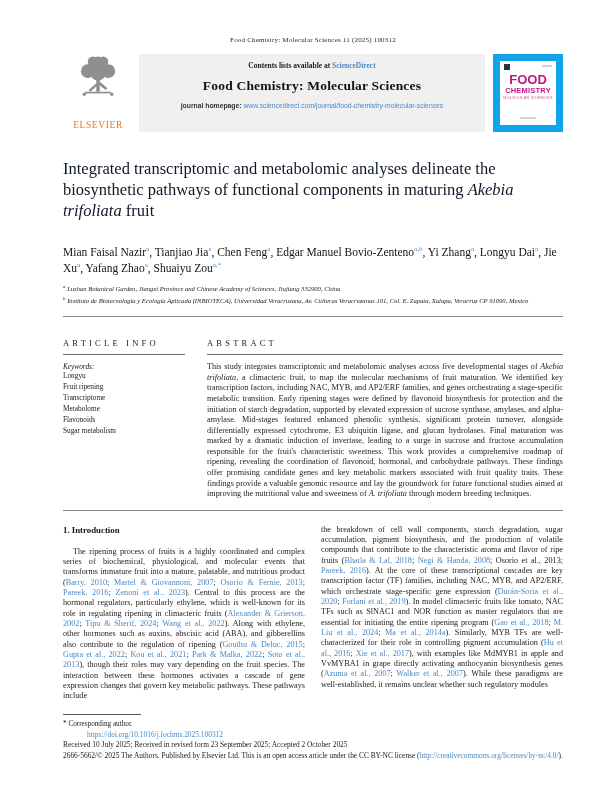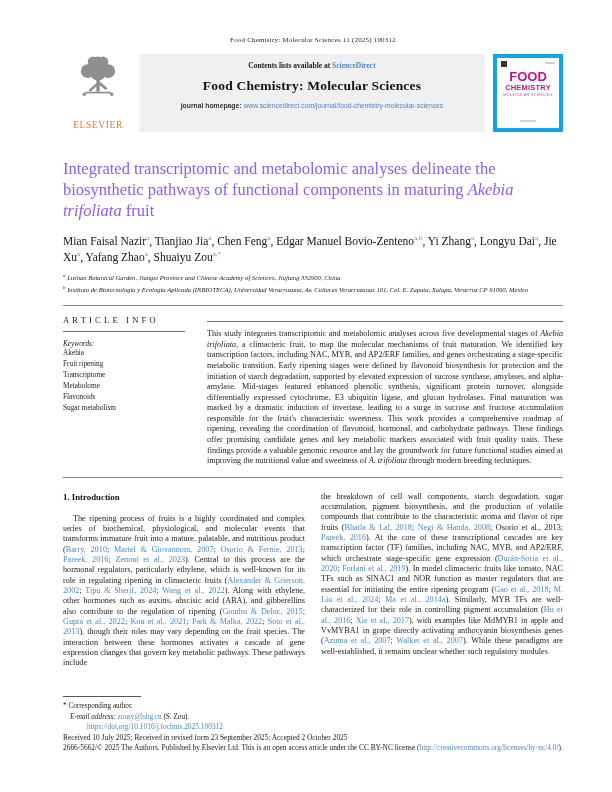--- a/index.html
+++ b/index.html
@@ -16,55 +16,55 @@
   
   .banner{margin-top:10px;display:flex;align-items:stretch;height:78px;}
   .logo-box{width:70px;display:flex;flex-direction:column;align-items:center;justify-content:flex-end;padding-bottom:2px;background:#fff;}
   .logo-tree{width:50px;height:56px;}
   .elsevier-word{font-size:9.5px;color:#e87722;letter-spacing:.6px;font-family:"Liberation Serif",serif;margin-top:18px;}
   .banner-mid{flex:1;background:#f0f0f0;margin-left:6px;padding:7px 8px 23px;display:flex;flex-direction:column;justify-content:space-between;text-align:center;}
   .contents-line{font-size:7.5px;color:#222;font-weight:600;}
   .banner-title{font-size:13.5px;color:#111;font-weight:600;letter-spacing:.2px;}
   .homepage-line{font-family:"Liberation Sans",sans-serif;font-size:6.8px;color:#333;font-weight:bold;}
   .homepage-line .lnk{font-weight:normal;}
-  .cover-box{width:70px;margin-left:8px;border:4px solid #0ea5e9;background:#fff;position:relative;display:flex;flex-direction:column;align-items:center;}
+  .cover-box{width:70px;margin-left:8px;border:7px solid #0ea5e9;background:#fff;position:relative;display:flex;flex-direction:column;align-items:center;}
   .cover-glyph{position:absolute;top:3px;left:4px;width:6px;height:6px;background:#333;}
   .cover-tr{position:absolute;top:4px;right:4px;width:10px;height:2px;background:#cfcfcf;}
   .cover-food{margin-top:13px;font-family:"Liberation Sans",sans-serif;font-weight:bold;font-size:13px;line-height:12px;color:#bf1686;letter-spacing:0;}
   .cover-chem{font-family:"Liberation Sans",sans-serif;font-weight:bold;font-size:7.5px;color:#bf1686;letter-spacing:.2px;}
   .cover-mol{font-family:"Liberation Sans",sans-serif;font-size:3.8px;color:#c05a9a;margin-top:1px;letter-spacing:.3px;}
   .cover-deco{font-size:4px;color:#b9b9b9;margin-top:4px;}
   .cover-bottom{position:absolute;bottom:6px;left:50%;transform:translateX(-50%);width:16px;height:2px;background:#d4d4d4;}
   .black-bar{height:4px;background:#161616;margin-top:3px;}
   
-  .title{margin-top:24px;font-size:16.5px;line-height:1.26;color:#8b5cf6;}
-  .authors{margin-top:13px;font-size:11.5px;line-height:1.35;color:#141414;}
+  .title{margin-top:24px;font-size:16.5px;line-height:1.26;color:#0f172a;}
+  .authors{margin-top:24px;font-size:11.5px;line-height:1.35;color:#141414;}
   .authors sup{font-size:7px;}
   .affils{margin-top:7px;font-size:6.6px;font-style:italic;line-height:1.55;color:#222;}
   .affils sup{font-size:5px;}
   .rule{border:0;border-top:1px solid #8a8a8a;margin:0;}
   .rule-top{margin-top:10px;}
   
-  .info-grid{display:flex;margin-top:9px;}
+  .info-grid{display:flex;margin-top:21px;}
   .info-col{width:144px;padding-right:18px;}
   .abs-col{flex:1;}
   .block-heading{font-size:8.5px;letter-spacing:3.2px;color:#222;}
   .under-rule{border:0;border-top:1px solid #6f6f6f;margin:6px 0 7px;}
   .info-col .under-rule{width:122px;}
   .kw-label{font-size:7.3px;font-style:italic;color:#222;}
   .kw-item{font-size:7.3px;line-height:1.5;color:#222;}
   .abstract-text{font-size:8.2px;line-height:1.29;text-align:justify;color:#1c1c1c;}
   .rule-after-abs{margin-top:10px;}
   
   .columns{display:flex;gap:16px;margin-top:14px;}
   .col{width:248px;font-size:8.2px;line-height:1.26;text-align:justify;color:#1c1c1c;}
   .sec-heading{font-size:8.8px;font-weight:bold;margin:0 0 11px;color:#141414;}
   .indent{text-indent:10px;}
   
-  .footnote{margin-top:27px;font-size:7.2px;line-height:1.5;color:#222;}
+  .footnote{margin-top:12px;font-size:7.2px;line-height:1.5;color:#222;}
   .fn-rule{border:0;border-top:1px solid #555;width:78px;margin:0 0 4px;}
   .fn-line2{padding-left:7px;}
   .fn-line2 .it{font-weight:normal;}
   
   .footer{margin-top:auto;font-size:7.4px;line-height:1.42;color:#222;}
   .footer .doi{display:block;padding-left:24px;}
 </style>
 </head>
 <body>
 
@@ -119,43 +119,43 @@
     <div><sup>b</sup><span> Instituto de Biotecnología y Ecología Aplicada (INBIOTECA), Universidad Veracruzana, Av. Culturas Veracruzanas 101, Col. E. Zapata, Xalapa, Veracruz CP 91090, Mexico</span></div>
   </div>
 
   <hr class="rule rule-top">
 
   <div class="info-grid">
     <div class="info-col">
       <div class="block-heading">ARTICLE INFO</div>
       <hr class="under-rule">
       <div class="kw-label">Keywords:</div>
-      <div class="kw-item">Akebia</div>
+      <div class="kw-item">Longyu</div>
       <div class="kw-item">Fruit ripening</div>
       <div class="kw-item">Transcriptome</div>
       <div class="kw-item">Metabolome</div>
       <div class="kw-item">Flavonoids</div>
       <div class="kw-item">Sugar metabolism</div>
     </div>
     <div class="abs-col">
+      <div class="block-heading">ABSTRACT</div>
       <hr class="under-rule">
       <div class="abstract-text"><span>This study integrates transcriptomic and metabolomic analyses across five developmental stages of </span><span class="it">Akebia trifoliata</span><span>, a climacteric fruit, to map the molecular mechanisms of fruit maturation. We identified key transcription factors, including NAC, MYB, and AP2/ERF families, and genes orchestrating a stage-specific metabolic transition. Early ripening stages were defined by flavonoid biosynthesis for protection and the initiation of starch degradation, supported by elevated expression of sucrose synthase, amylases, and alpha-amylase. Mid-stages featured enhanced phenolic synthesis, significant protein turnover, alongside differentially expressed cytochrome, E3 ubiquitin ligase, and glucan hydrolases. Final maturation was marked by a dramatic induction of invertase, leading to a surge in sucrose and fructose accumulation responsible for the fruit's characteristic sweetness. This work provides a comprehensive roadmap of ripening, revealing the coordination of flavonoid, hormonal, and carbohydrate pathways. These findings offer promising candidate genes and key metabolic markers associated with fruit quality traits. These findings provide a valuable genomic resource and lay the groundwork for future functional studies aimed at improving the nutritional value and sweetness of </span><span class="it">A. trifoliata</span><span> through modern breeding techniques.</span></div>
     </div>
   </div>
 
   <hr class="rule rule-after-abs">
 
   <div class="columns">
     <div class="col">
       <h2 class="sec-heading">1. Introduction</h2>
       <div class="indent"><span>The ripening process of fruits is a highly coordinated and complex series of biochemical, physiological, and molecular events that transforms immature fruit into a mature, palatable, and nutritious product (</span><span class="lnk">Barry, 2010</span><span>; </span><span class="lnk">Martel &amp; Giovannoni, 2007</span><span>; </span><span class="lnk">Osorio &amp; Fernie, 2013</span><span>; </span><span class="lnk">Pareek, 2016</span><span>; </span><span class="lnk">Zenoni et al., 2023</span><span>). Central to this process are the hormonal regulators, particularly ethylene, which is well-known for its role in regulating ripening in climacteric fruits (</span><span class="lnk">Alexander &amp; Grierson, 2002</span><span>; </span><span class="lnk">Tipu &amp; Sherif, 2024</span><span>; </span><span class="lnk">Wang et al., 2022</span><span>). Along with ethylene, other hormones such as auxins, abscisic acid (ABA), and gibberellins also contribute to the regulation of ripening (</span><span class="lnk">Gouthu &amp; Deluc, 2015</span><span>; </span><span class="lnk">Gupta et al., 2022</span><span>; </span><span class="lnk">Kou et al., 2021</span><span>; </span><span class="lnk">Park &amp; Malka, 2022</span><span>; </span><span class="lnk">Soto et al., 2013</span><span>), though their roles may vary depending on the fruit species. The interaction between these hormones activates a cascade of gene expression changes that govern key metabolic pathways. These pathways include</span></div>
       <div class="footnote">
         <hr class="fn-rule">
         <div>* Corresponding author.</div>
-        <div class="fn-line2"><span class="it">E-mail address:</span><span> </span><span class="lnk">zousy@lsbg.cn</span><span> (S. Zou).</span></div>
       </div>
     </div>
     <div class="col">
       <div><span>the breakdown of cell wall components, starch degradation, sugar accumulation, pigment biosynthesis, and the production of volatile compounds that contribute to the characteristic aroma and flavor of ripe fruits (</span><span class="lnk">Bhatla &amp; Lal, 2018</span><span>; </span><span class="lnk">Negi &amp; Handa, 2008</span><span>; Osorio et al., 2013; </span><span class="lnk">Pareek, 2016</span><span>). At the core of these transcriptional cascades are key transcription factor (TF) families, including NAC, MYB, and AP2/ERF, which orchestrate stage-specific gene expression (</span><span class="lnk">Durán-Soria et al., 2020</span><span>; </span><span class="lnk">Forlani et al., 2019</span><span>). In model climacteric fruits like tomato, NAC TFs such as SlNAC1 and NOR function as master regulators that are essential for initiating the entire ripening program (</span><span class="lnk">Gao et al., 2018</span><span>; </span><span class="lnk">M. Liu et al., 2024</span><span>; </span><span class="lnk">Ma et al., 2014a</span><span>). Similarly, MYB TFs are well-characterized for their role in controlling pigment accumulation (</span><span class="lnk">Hu et al., 2016</span><span>; </span><span class="lnk">Xie et al., 2017</span><span>), with examples like MdMYB1 in apple and VvMYBA1 in grape directly activating anthocyanin biosynthesis genes (</span><span class="lnk">Azuma et al., 2007</span><span>; </span><span class="lnk">Walker et al., 2007</span><span>). While these paradigms are well-established, it remains unclear whether such regulatory modules</span></div>
     </div>
   </div>
 
   <div class="footer">
     <span class="doi lnk">https://doi.org/10.1016/j.fochms.2025.100312</span>
     <div>Received 10 July 2025; Received in revised form 23 September 2025; Accepted 2 October 2025</div>

